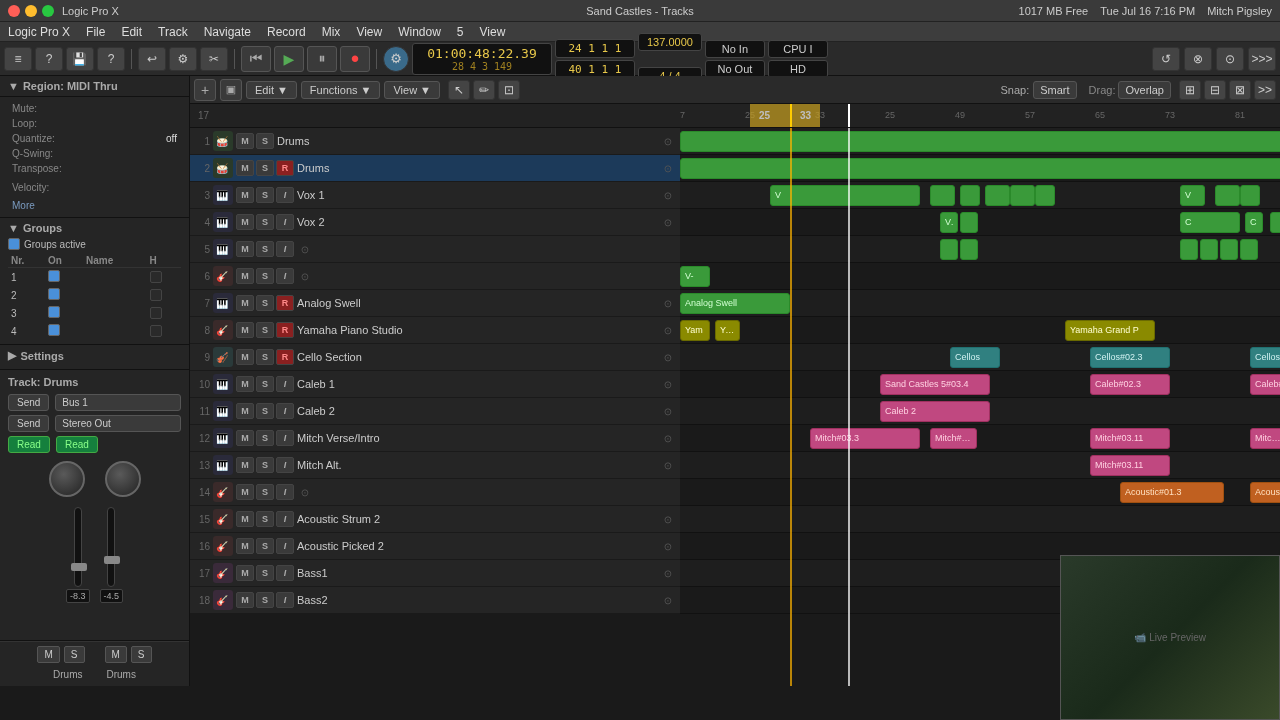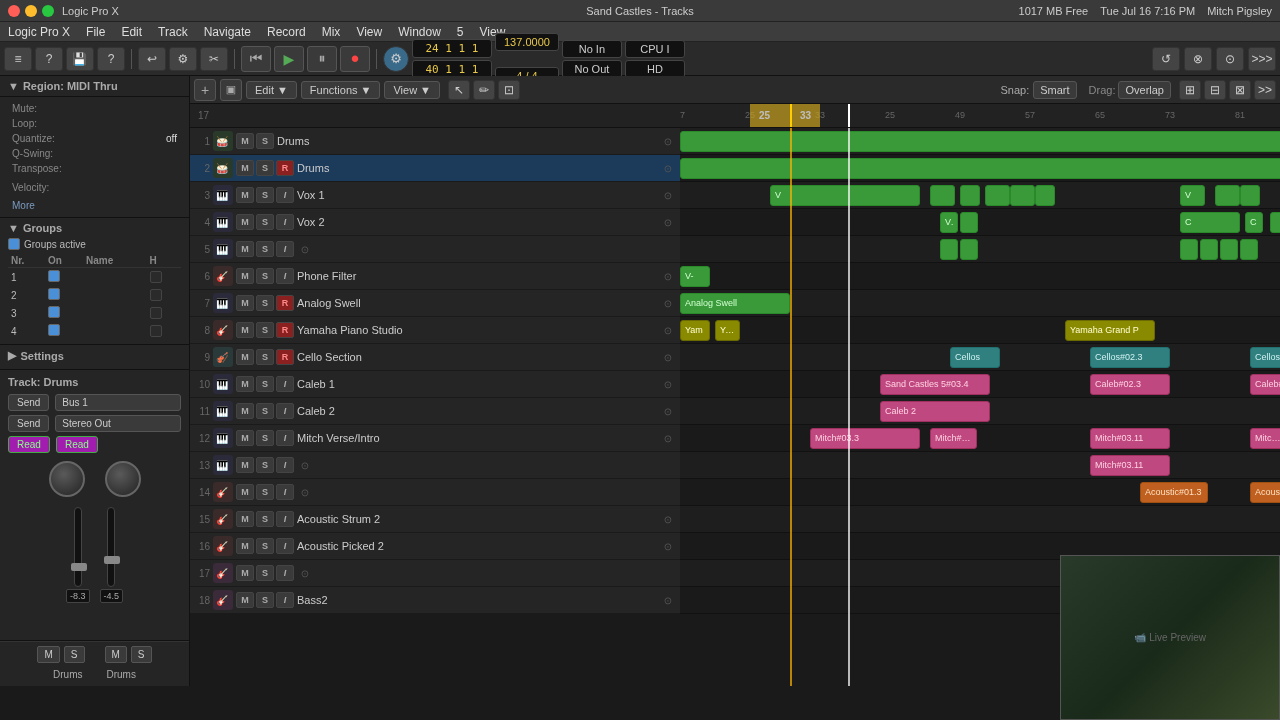--- a/index.html
+++ b/index.html
@@ -68,21 +68,21 @@
     .groups-table { width: 100%; border-collapse: collapse; font-size: 10px; }
     .groups-table th { color: #888; text-align: left; padding: 1px 3px; border-bottom: 1px solid #333; }
     .groups-table td { padding: 2px 3px; color: #bbb; }
     .check-on { width: 12px; height: 12px; background: #4a90d9; border: 1px solid #666; display: inline-block; border-radius: 2px; }
 
     .track-send-section { padding: 6px 8px; border-bottom: 1px solid #111; flex: 1; }
     .track-name-header { font-size: 11px; color: #aaa; font-weight: bold; margin-bottom: 6px; display: flex; justify-content: space-between; }
     .send-row { display: flex; gap: 6px; margin-bottom: 4px; }
     .send-btn { background: #3a3a3a; border: 1px solid #555; border-radius: 3px; padding: 2px 8px; font-size: 10px; color: #ccc; cursor: pointer; }
     .send-dropdown { background: #3a3a3a; border: 1px solid #555; border-radius: 3px; padding: 2px 6px; font-size: 10px; color: #ccc; flex: 1; cursor: pointer; }
-    .read-btn { background: #a21caf; border: 1px solid #4a4; border-radius: 3px; padding: 2px 8px; font-size: 10px; color: #8f8; cursor: pointer; }
+    .read-btn { background: #15803d; border: 1px solid #4a4; border-radius: 3px; padding: 2px 8px; font-size: 10px; color: #8f8; cursor: pointer; }
 
     .knob-row { display: flex; gap: 20px; margin: 8px 0; justify-content: center; }
     .knob-container { display: flex; flex-direction: column; align-items: center; gap: 2px; }
     .knob { width: 36px; height: 36px; border-radius: 50%; background: radial-gradient(circle at 40% 35%, #5a5a5a, #222); border: 2px solid #666; cursor: pointer; position: relative; }
     .knob-value { font-size: 9px; color: #aaa; }
 
     .fader-row { display: flex; gap: 10px; margin: 4px 0; justify-content: center; }
     .fader-container { display: flex; flex-direction: column; align-items: center; gap: 2px; }
     .fader-track { width: 8px; height: 80px; background: #111; border: 1px solid #444; border-radius: 4px; position: relative; cursor: pointer; }
     .fader-thumb { width: 16px; height: 8px; background: #888; border-radius: 2px; position: absolute; left: -4px; cursor: pointer; }
@@ -224,20 +224,24 @@
   <div class="toolbar-sep"></div>
 
   <div class="transport-btn">⏮</div>
   <div class="transport-btn" style="color:#5a5;">▶</div>
   <div class="transport-btn">⏸</div>
   <div class="transport-btn record">⏺</div>
   <div class="toolbar-sep"></div>
 
   <div class="toolbar-btn" style="width:26px;height:26px;background:#3a6a8a;border-radius:50%;font-size:13px;">⚙</div>
 
+  <div class="transport-display">
+    <div>01:00:48:22.39</div>
+    <div style="font-size:10px;color:#a08020;">28  4  3  149</div>
+  </div>
 
   <div style="display:flex;flex-direction:column;gap:2px;align-items:center;">
     <div class="transport-nums">24  1  1  1</div>
     <div class="transport-nums">40  1  1    1</div>
   </div>
 
   <div style="display:flex;flex-direction:column;gap:16px;">
     <div class="transport-info" style="color:#e8c84a;">137.0000</div>
     <div class="transport-info" style="color:#e8c84a;">4 / 4</div>
   </div>
@@ -528,21 +532,20 @@
     </div>
             <div class="track-header">
       <span class="track-num">6</span>
       <div class="track-icon guitar">🎸</div>
       <div class="track-msrb">
         <div class="t-btn t-m">M</div>
         <div class="t-btn t-s">S</div>
 
         <div class="t-btn t-i">I</div>
       </div>
-      <span class="track-name">Phone Filter</span>
       <div class="track-end-icon">⊙</div>
     </div>
             <div class="track-header">
       <span class="track-num">7</span>
       <div class="track-icon synth">🎹</div>
       <div class="track-msrb">
         <div class="t-btn t-m">M</div>
         <div class="t-btn t-s">S</div>
         <div class="t-btn t-r active">R</div>
 
@@ -612,20 +615,21 @@
     </div>
             <div class="track-header">
       <span class="track-num">13</span>
       <div class="track-icon synth">🎹</div>
       <div class="track-msrb">
         <div class="t-btn t-m">M</div>
         <div class="t-btn t-s">S</div>
 
         <div class="t-btn t-i">I</div>
       </div>
+      <span class="track-name">Mitch Alt.</span>
       <div class="track-end-icon">⊙</div>
     </div>
             <div class="track-header">
       <span class="track-num">14</span>
       <div class="track-icon guitar">🎸</div>
       <div class="track-msrb">
         <div class="t-btn t-m">M</div>
         <div class="t-btn t-s">S</div>
 
         <div class="t-btn t-i">I</div>
@@ -658,20 +662,21 @@
     </div>
             <div class="track-header">
       <span class="track-num">17</span>
       <div class="track-icon bass">🎸</div>
       <div class="track-msrb">
         <div class="t-btn t-m">M</div>
         <div class="t-btn t-s">S</div>
 
         <div class="t-btn t-i">I</div>
       </div>
+      <span class="track-name">Bass1</span>
       <div class="track-end-icon">⊙</div>
     </div>
             <div class="track-header">
       <span class="track-num">18</span>
       <div class="track-icon bass">🎸</div>
       <div class="track-msrb">
         <div class="t-btn t-m">M</div>
         <div class="t-btn t-s">S</div>
 
         <div class="t-btn t-i">I</div>
@@ -815,21 +820,21 @@
                 <div class="region region-pink" style="left: 570px; width: 40px;">
                   <span class="region-label">Mitch 2#</span>
                 </div>
               </div>
               <div class="track-lane">
                 <div class="region region-pink" style="left: 410px; width: 80px;">
                   <span class="region-label">Mitch#03.11</span>
                 </div>
               </div>
               <div class="track-lane">
-                <div class="region region-orange" style="left: 460px; width: 68px;">
+                <div class="region region-orange" style="left: 440px; width: 104px;">
                   <span class="region-label">Acoustic#01.3</span>
                 </div>
                 <div class="region region-orange" style="left: 570px; width: 80px;">
                   <span class="region-label">Acoustic Picked#</span>
                 </div>
               </div>
               <div class="track-lane"></div>
               <div class="track-lane"></div>
               <div class="track-lane">
                 <div class="region region-green" style="left: 410px; width: 100px;">

